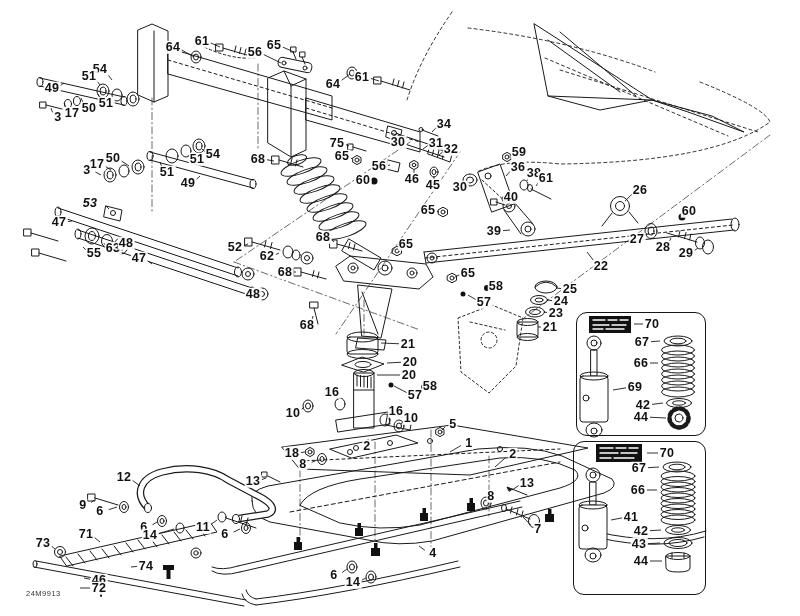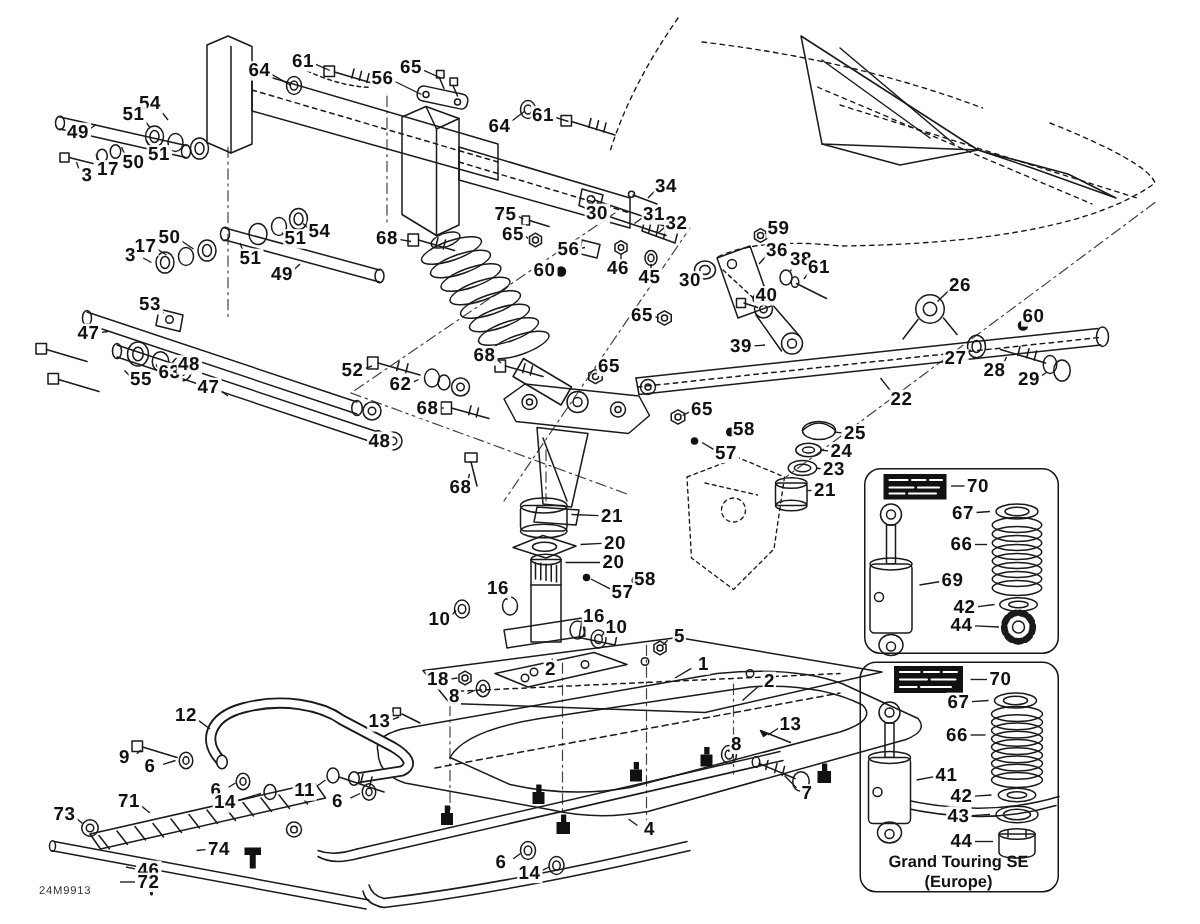--- a/index.html
+++ b/index.html
@@ -445,24 +445,20 @@
         <ellipse cx="678" cy="543" rx="9" ry="3.5"></ellipse>
       <path d="M666,556 h24 v12 q0,4 -12,4 t-12,-4 Z"></path>
       <ellipse cx="678" cy="556" rx="12" ry="3.5"></ellipse>
       <path d="M672,553 v5 M684,553 v5"></path>
     </g>
   </svg>
 
   <div class="detail-box" style="left:576px;top:312px;width:128px;height:122px;"></div>
   <div class="detail-box" style="left:573px;top:441px;width:131px;height:152px;"></div>
 
-  <div id="box-caption">
-    <span>Grand Touring SE</span><br>
-    <span>(Europe)</span>
-  </div>
 
   <div id="drawing-code">24M9913</div>
 
   <svg id="leader-overlay" width="800" height="616" viewBox="0 0 800 616">
       <line x1="181.12574466941538" y1="49.579601482354086" x2="194" y2="57" stroke="#1a1a1a" stroke-width="0.9"></line>
       <line x1="210.53814968245462" y1="42.89736659610103" x2="220" y2="47" stroke="#1a1a1a" stroke-width="0.9"></line>
       <line x1="263.288705259617" y1="54.337839945020185" x2="281" y2="63" stroke="#1a1a1a" stroke-width="0.9"></line>
       <line x1="282.49472520729415" y1="46.98210254836864" x2="294" y2="52" stroke="#1a1a1a" stroke-width="0.9"></line>
       <line x1="340.75740793641995" y1="80.95787924061963" x2="350" y2="74" stroke="#1a1a1a" stroke-width="0.9"></line>
       <line x1="370.7607545150022" y1="78.37423600235329" x2="379" y2="81" stroke="#1a1a1a" stroke-width="0.9"></line>
@@ -612,21 +608,21 @@
     <div class="callout" style="left: 546px; top: 178px;">61</div>
     <div class="callout" style="left: 511px; top: 197px;">40</div>
     <div class="callout" style="left: 494px; top: 231px;">39</div>
     <div class="callout" style="left: 428px; top: 210px;">65</div>
     <div class="callout" style="left: 640px; top: 190px;">26</div>
     <div class="callout" style="left: 689px; top: 211px;">60</div>
     <div class="callout" style="left: 637px; top: 239px;">27</div>
     <div class="callout" style="left: 663px; top: 247px;">28</div>
     <div class="callout" style="left: 686px; top: 253px;">29</div>
     <div class="callout" style="left: 601px; top: 266px;">22</div>
-    <div class="callout" style="left: 100px; top: 203px;">53</div>
+    <div class="callout" style="left: 90px; top: 203px; font-style: italic;">53</div>
     <div class="callout" style="left: 59px; top: 222px;">47</div>
     <div class="callout" style="left: 94px; top: 253px;">55</div>
     <div class="callout" style="left: 113px; top: 248px;">63</div>
     <div class="callout" style="left: 126px; top: 243px;">48</div>
     <div class="callout" style="left: 139px; top: 258px;">47</div>
     <div class="callout" style="left: 235px; top: 247px;">52</div>
     <div class="callout" style="left: 267px; top: 256px;">62</div>
     <div class="callout" style="left: 323px; top: 237px;">68</div>
     <div class="callout" style="left: 406px; top: 244px;">65</div>
     <div class="callout" style="left: 253px; top: 294px;">48</div>

